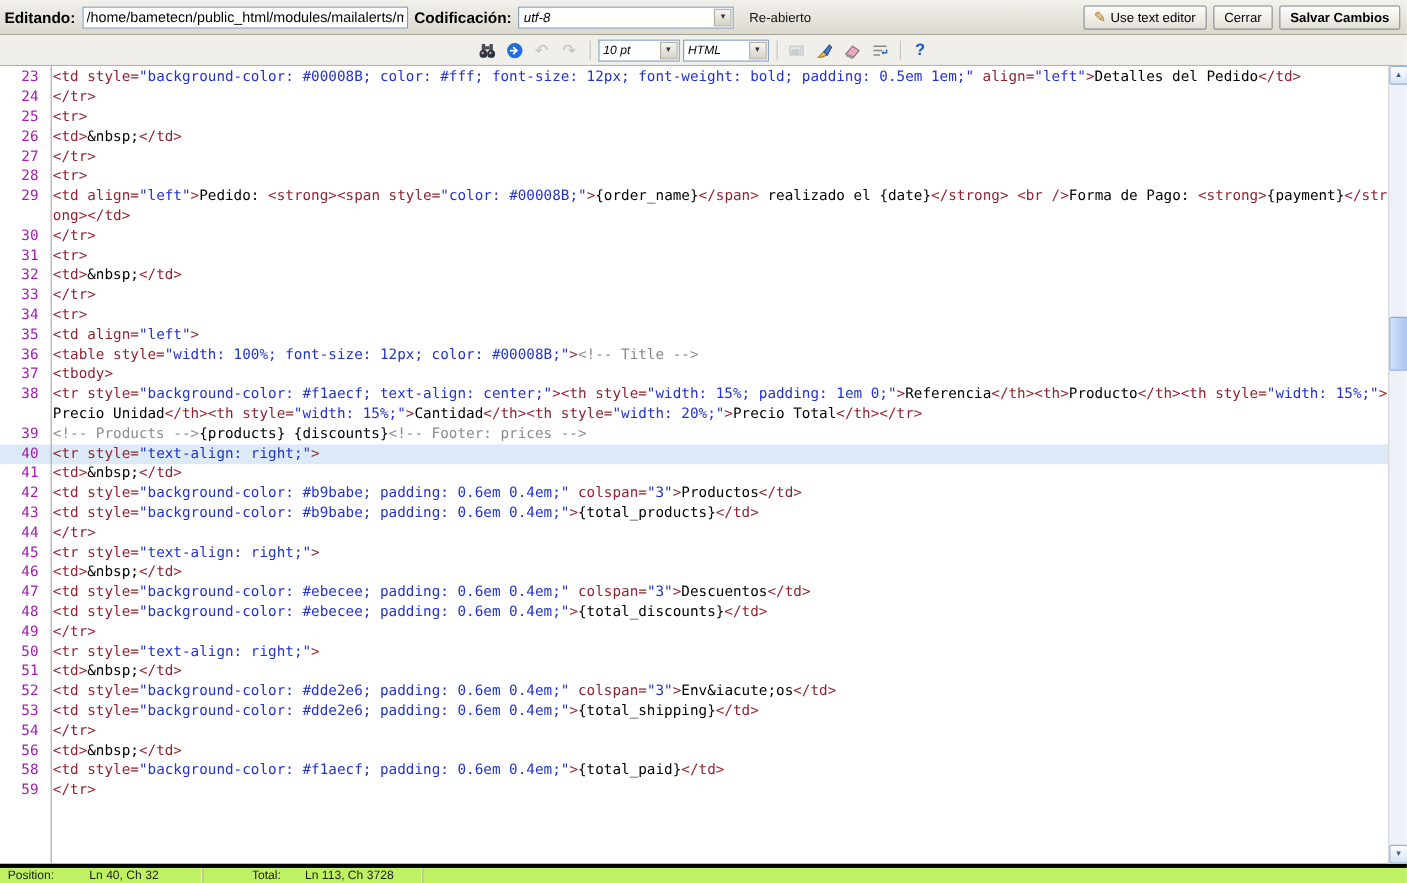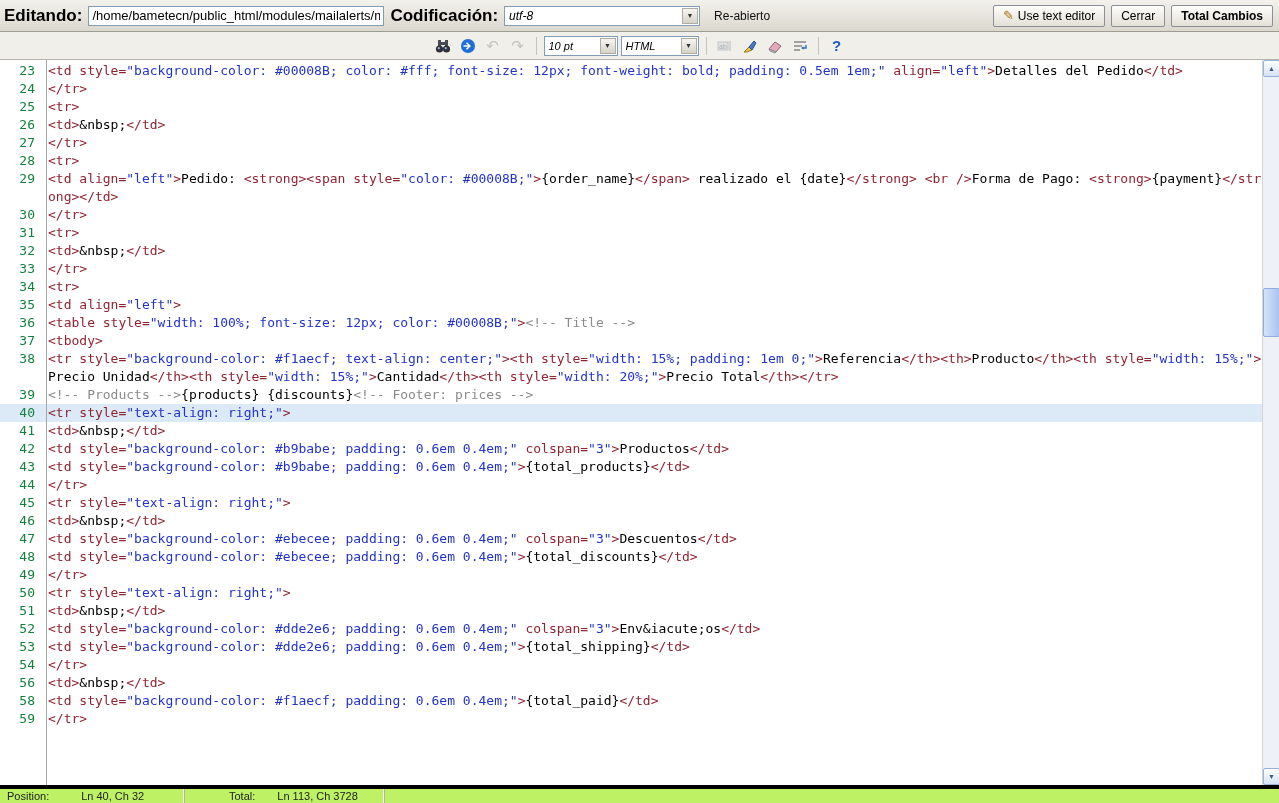--- a/index.html
+++ b/index.html
@@ -3,21 +3,21 @@
 <meta charset="utf-8">
 <style>
   * { margin:0; padding:0; box-sizing:border-box; }
   html,body { width:1279px; height:803px; overflow:hidden; background:#fff;
               font-family:"Liberation Sans", sans-serif; }
 
   
   .topbar { height:32px; background:linear-gradient(#f2f1ec,#dbd8ce);
             border-bottom:1px solid #9f9c93; display:flex; align-items:center;
             padding:0 4px; gap:6px; }
-  .lbl { font-weight:bold; font-size:17px; color:#000; white-space:nowrap; }
+  .lbl { font-weight:bold; font-size:14px; color:#000; white-space:nowrap; }
   .path-input { width:296px; height:20px; border:1px solid #7f9db9;
                 font:13px "Liberation Sans", sans-serif; padding:1px 3px; background:#fff;text-align:center; }
   .select { height:20px; background:#fff; border:1px solid #7f9db9;
             display:flex; align-items:center; font-size:12px; }
   .select.enc { width:196px; }
   .sel-text { flex:1; padding:14px 4px; white-space:nowrap; overflow:hidden;font-style:italic; }
   .sel-btn { width:16px; height:16px; margin:1px; flex:0 0 16px;
              background:linear-gradient(#f6f5f1,#d6d2c8); border:1px solid #b0aca2;
              font-size:7px; line-height:1; display:flex; align-items:center;
              justify-content:center; color:#333; }
@@ -41,21 +41,21 @@
   .select.small { width:74px; font-size:11px; }
 
   
   .editor { position:relative; height:725px; background:#fff; }
   .code-area { position:absolute; left:0; top:0; right:17px; bottom:0;
                overflow:hidden; padding-top:2px; }
   .gutter-line { position:absolute; left:46px; top:0; bottom:0; width:1px;
                  background:#a6a6a6; z-index:2; pointer-events:none; }
   .code-line { display:flex; font:13px/18px "DejaVu Sans Mono", monospace; }
   .code-line.current { background:var(--current-line-bg,#dceaf8); }
-  .ln { flex:0 0 40px; text-align:right; padding-right:5px; color:#15803d;
+  .ln { flex:0 0 40px; text-align:right; padding-right:5px; color:#a21caf;
         user-select:none; }
   .code { flex:1; white-space:pre-wrap; word-break:break-all; padding-left:8px;
           color:var(--text,#000); }
   .tk-t { color:var(--tag,#8f2430); }
   .tk-s { color:var(--string,#2233cc); }
   .tk-c { color:var(--comment,#8b8b8b); }
   .tk-x { color:var(--text,#000); }
 
   
   .vscrollbar { position:absolute; right:0; top:0; bottom:0; width:17px;
@@ -93,21 +93,21 @@
     <span class="sel-text">utf-8</span>
     <span class="sel-btn">▼</span>
   </div>
   <span class="reopened">Re-abierto</span>
   <div class="spacer"></div>
   <button class="btn">
     <span class="pencil">✎</span>
     <span>Use text editor</span>
   </button>
   <button class="btn">Cerrar</button>
-  <button class="btn save">Total Cambios</button>
+  <button class="btn save">Salvar Cambios</button>
 </div>
 
 <div class="toolbar">
   <span class="tb-btn">
     <svg width="18" height="18" viewBox="0 0 18 18">
       <rect x="4" y="3" width="3" height="7" fill="#4a4a55"></rect>
         <rect x="11" y="3" width="3" height="7" fill="#4a4a55"></rect>
       <rect x="7" y="5" width="4" height="3" fill="#4a4a55"></rect>
       <circle cx="5.5" cy="12" r="3.6" fill="#31313d"></circle>
         <circle cx="12.5" cy="12" r="3.6" fill="#31313d"></circle>

